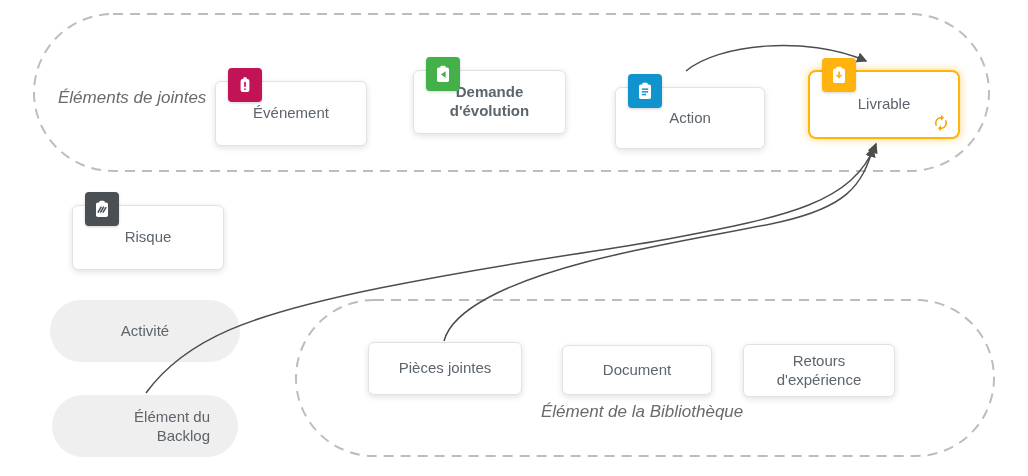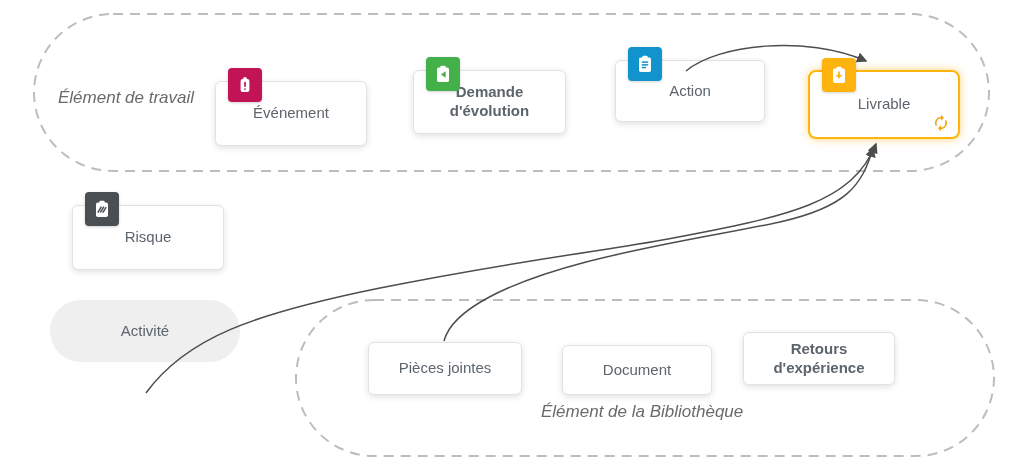--- a/index.html
+++ b/index.html
@@ -33,42 +33,42 @@
   .pill{
     position:absolute;z-index:3;background:#efefef;border-radius:32px;
     display:flex;align-items:center;justify-content:center;text-align:right;
     color:#5c646c;font-size:15px;line-height:1.3;
   }
   .pill .card-label{max-width:130px;}
 
   
   #card-evenement{left:215px;top:70px;width:150px;height:63px;margin-top:11px;}
   #card-demande  {left:413px;top:70px;width:151px;height:62px;font-weight:bold;}
-  #card-action   {left:615px;top:60px;width:148px;height:60px;}
+  #card-action   {left:615px;top:87px;width:148px;height:60px;}
   #card-livrable {left:808px;top:70px;width:148px;height:65px;}
   #card-risque   {left:72px; top:205px;width:150px;height:63px;}
   #pill-activite {left:50px; top:300px;width:190px;height:62px;}
   #pill-backlog  {left:52px; top:395px;width:186px;height:62px;}
   #card-pieces   {left:368px;top:342px;width:152px;height:51px;text-align:center;}
   #card-document {left:562px;top:345px;width:148px;height:48px;}
-  #card-retours  {left:743px;top:332px;width:150px;height:51px;font-weight:bold;}
+  #card-retours  {left:743px;top:344px;width:150px;height:51px;}
   #label-work    {left:58px;top:88px;}
   #label-library {left:541px;top:402px;}
 </style>
 </head>
 <body>
 
 <div class="stage">
 
   <svg id="bg-layer" class="layer" width="1028" height="476">
     <rect x="34" y="14" width="955" height="157" rx="79" fill="none" stroke-width="2" stroke-dasharray="10 7" stroke="#BDBDBD"></rect>
     <rect x="296" y="300" width="698" height="156" rx="78" fill="none" stroke-width="2" stroke-dasharray="10 7" stroke="#BDBDBD"></rect>
   </svg>
 
-  <div id="label-work" class="group-label">Élément de travail</div>
+  <div id="label-work" class="group-label">Éléments de jointes</div>
   <div id="label-library" class="group-label">Élément de la Bibliothèque</div>
 
   <div id="card-evenement" class="card">
     <div class="icon-badge" style="background-color: rgb(195, 19, 87);">
       <svg width="20" height="20" viewBox="0 0 20 20">
         <rect x="8.3" y="2.2" width="3.4" height="3.4" rx="1" fill="#fff"></rect>
         <rect x="5.6" y="4" width="8.8" height="13" rx="2" fill="#fff"></rect>
         <rect x="9.15" y="6.8" width="1.7" height="5.2" rx="0.8" fill="#C31357"></rect>
         <rect x="9.15" y="13.3" width="1.7" height="1.8" rx="0.8" fill="#C31357"></rect>
       </svg>
@@ -123,20 +123,23 @@
         <path d="M5.8,13.6 L9.4,7.6 M8.3,13.6 L11.9,7.6 M10.8,13.6 L14.2,8.2" fill="none" stroke-width="1.5" stroke="#4A4F54"></path>
       </svg>
     </div>
     <span class="card-label">Risque</span>
   </div>
 
   <div id="pill-activite" class="pill">
     <span class="card-label">Activité</span>
   </div>
 
+  <div id="pill-backlog" class="pill">
+    <span class="card-label">Élément du Backlog</span>
+  </div>
 
   <div id="card-pieces" class="card">
     <span class="card-label">Pièces jointes</span>
   </div>
 
   <div id="card-document" class="card">
     <span class="card-label">Document</span>
   </div>
 
   <div id="card-retours" class="card">

